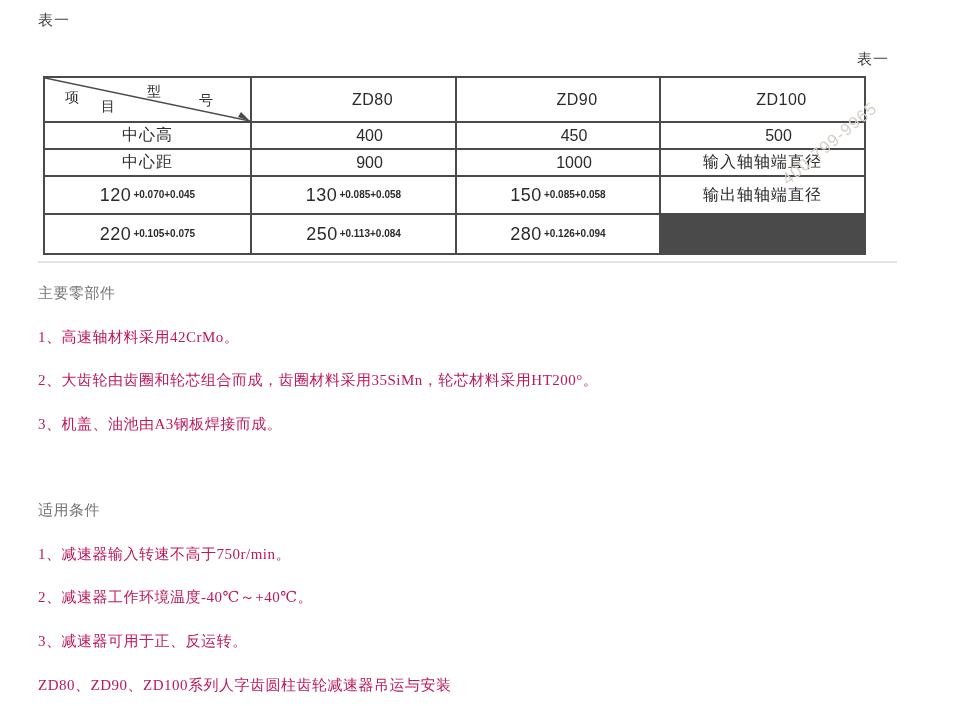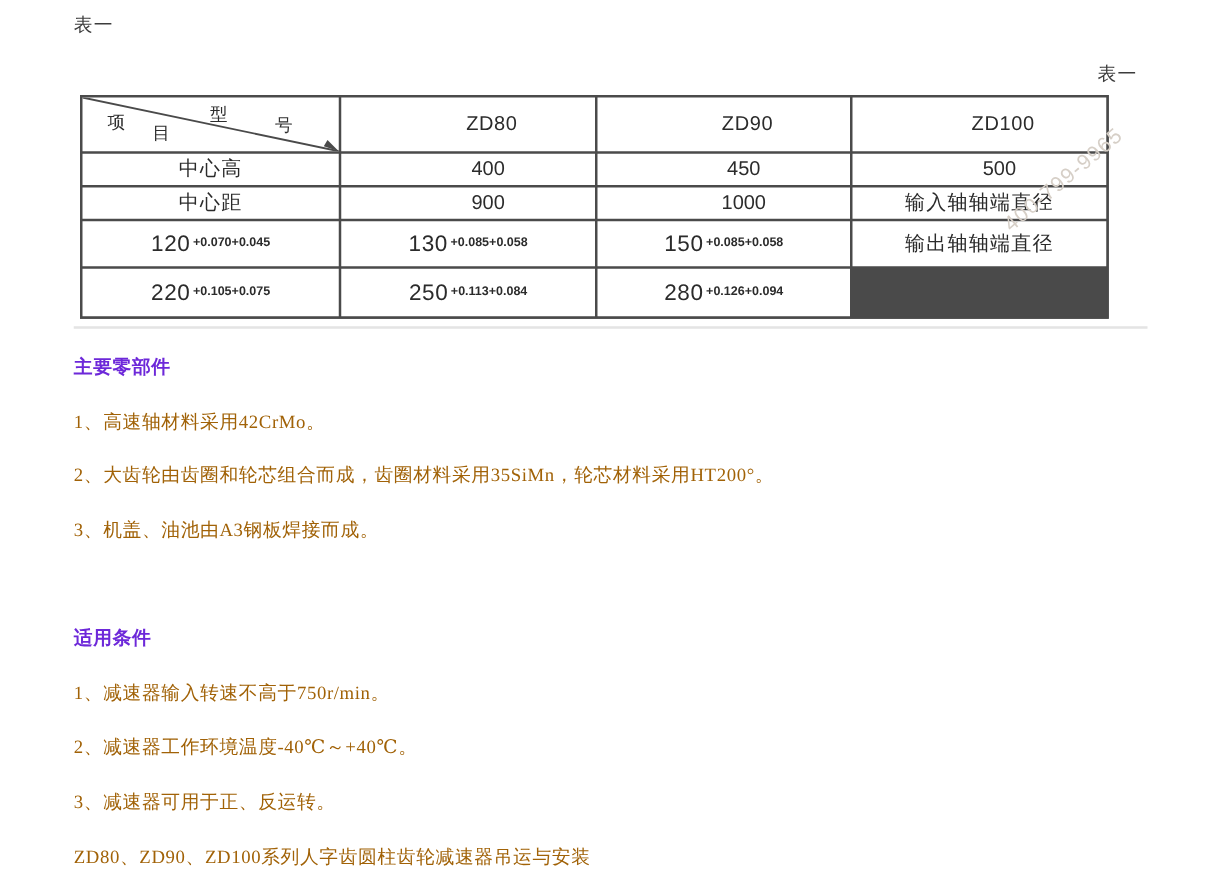--- a/index.html
+++ b/index.html
@@ -1,17 +1,17 @@
 <!DOCTYPE html>
 <html><head>
 <meta charset="utf-8">
 <style>
   html,body{margin:0;padding:0;background:#ffffff;}
   .page{position:relative;width:900px;height:706px;background:#ffffff;overflow:hidden;
-        font-family:"Liberation Serif","DejaVu Serif",serif;color:#3a3a3a;margin-left:21px;}
+        font-family:"Liberation Serif","DejaVu Serif",serif;color:#3a3a3a;}
 
   .corner-label{position:absolute;font-size:15px;color:#3c3c3c;letter-spacing:1px;white-space:nowrap;}
   .label-topleft{left:38px;top:11px;}
   .label-tableright{left:857px;top:50px;}
 
   
   .spec-table{position:absolute;left:43px;top:76px;display:grid;
       grid-template-columns:205px 203px 202px 203px;
       grid-template-rows:43px 25px 25px 36px 38px;
       gap:2px;background:#4a4a4a;border:2px solid #4a4a4a;}
@@ -36,22 +36,22 @@
   
   .watermark{position:absolute;left:750px;top:134px;width:160px;text-align:center;
       transform:rotate(-40deg);font-size:17px;letter-spacing:1px;
       font-family:"Liberation Sans","DejaVu Sans",sans-serif;
       pointer-events:none;z-index:5;}
 
   
   .divider{position:absolute;left:38px;top:261px;width:859px;height:2px;background:#e4e4e4;}
 
   
-  .line{position:absolute;left:38px;font-size:15px;color:#a16207;white-space:nowrap;letter-spacing:0.5px;}
-  .heading{font-weight:bold;color:#6d28d9;}
+  .line{position:absolute;left:38px;font-size:15px;color:#be185d;white-space:nowrap;letter-spacing:0.5px;}
+  .heading{font-weight:normal;color:#737373;}
   .t-h1{top:284px;} .t-i1{top:328px;} .t-i2{top:371px;} .t-i3{top:415px;} .t-i4{top:458px;}
   .t-h2{top:501px;} .t-j1{top:545px;} .t-j2{top:588px;} .t-j3{top:632px;}
   .t-ft{top:676px;}
 </style>
 </head>
 <body>
 
 <div class="page">
 
   <div class="corner-label label-topleft">表一</div>

